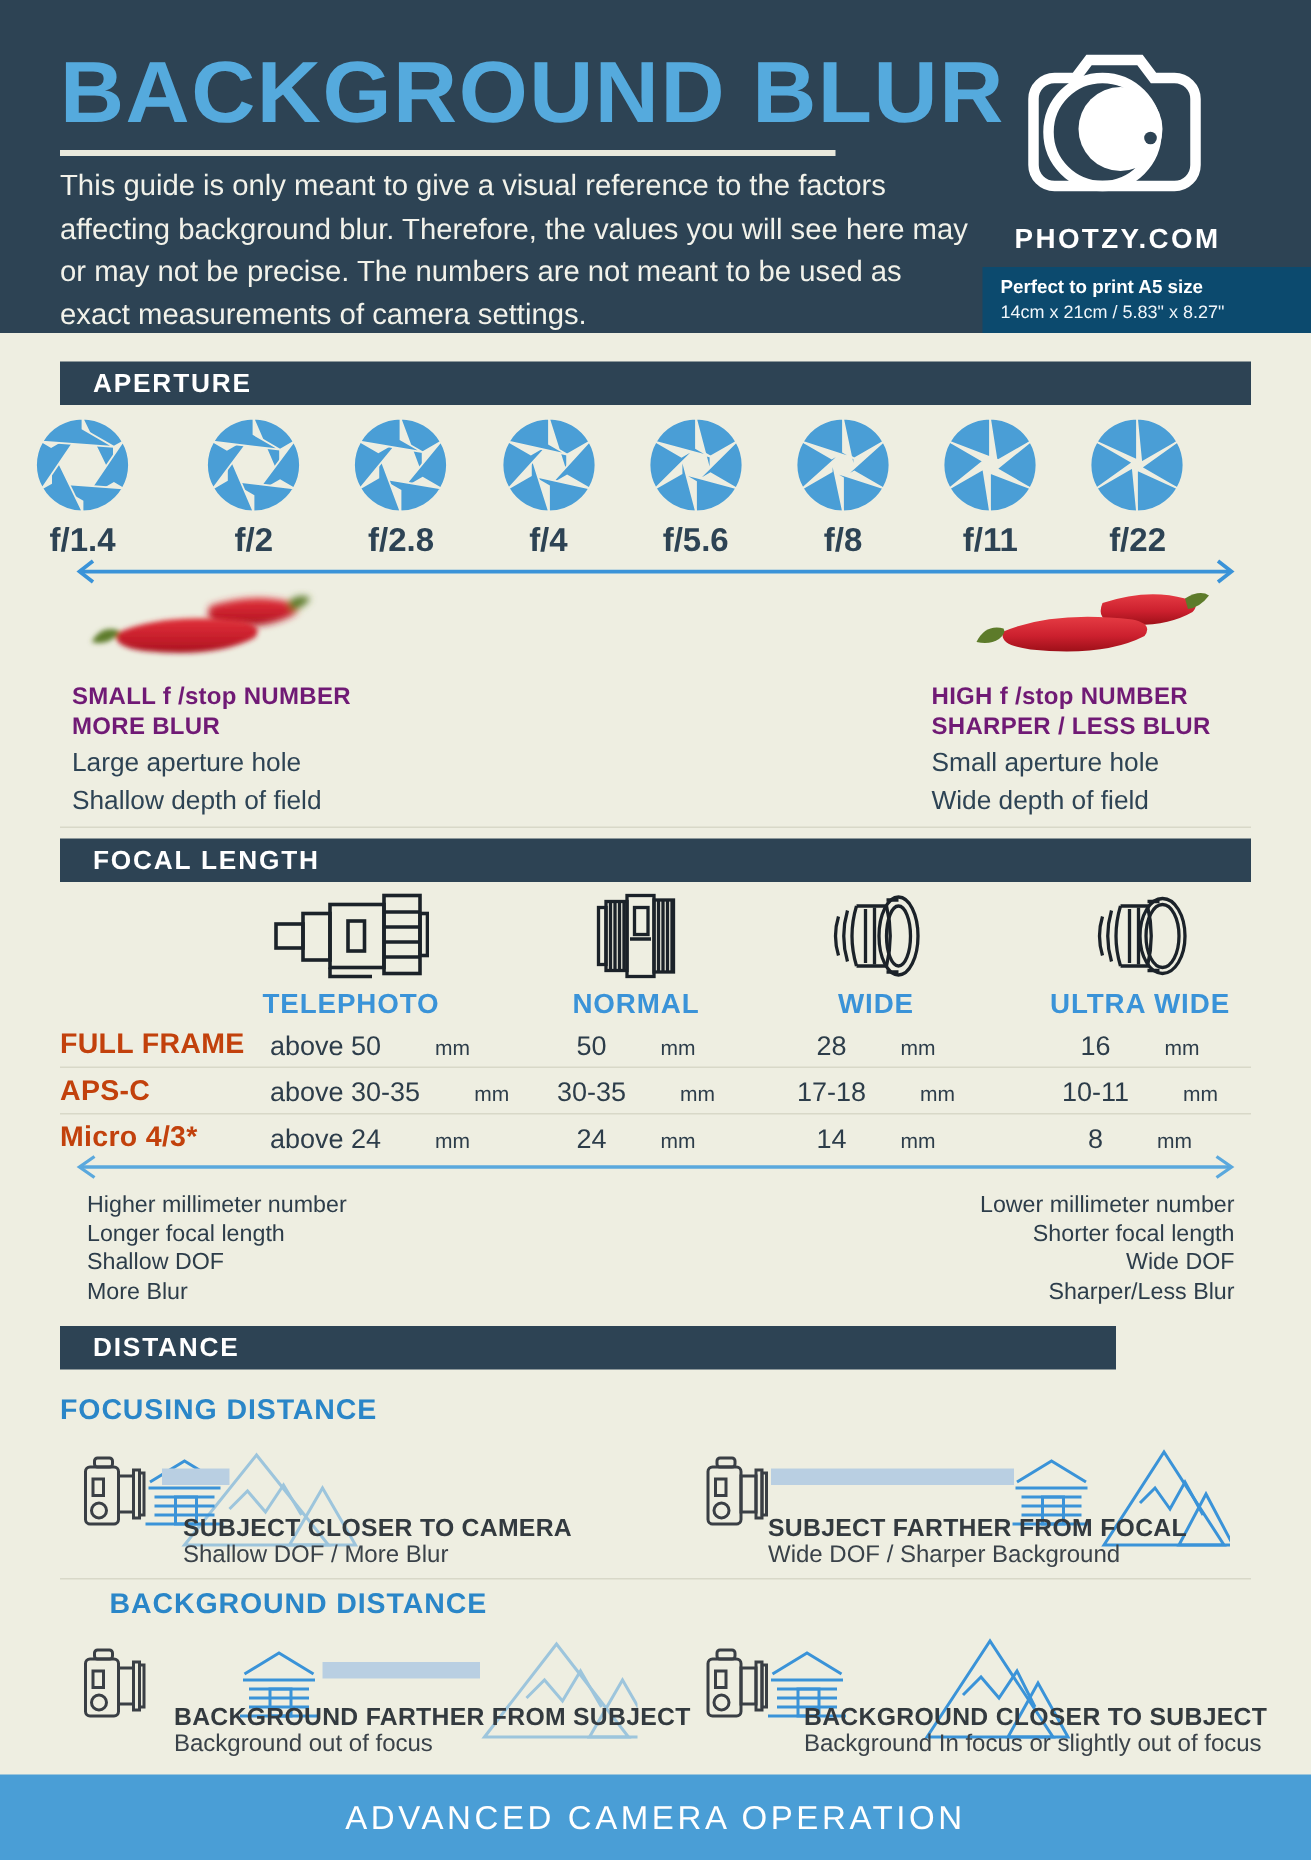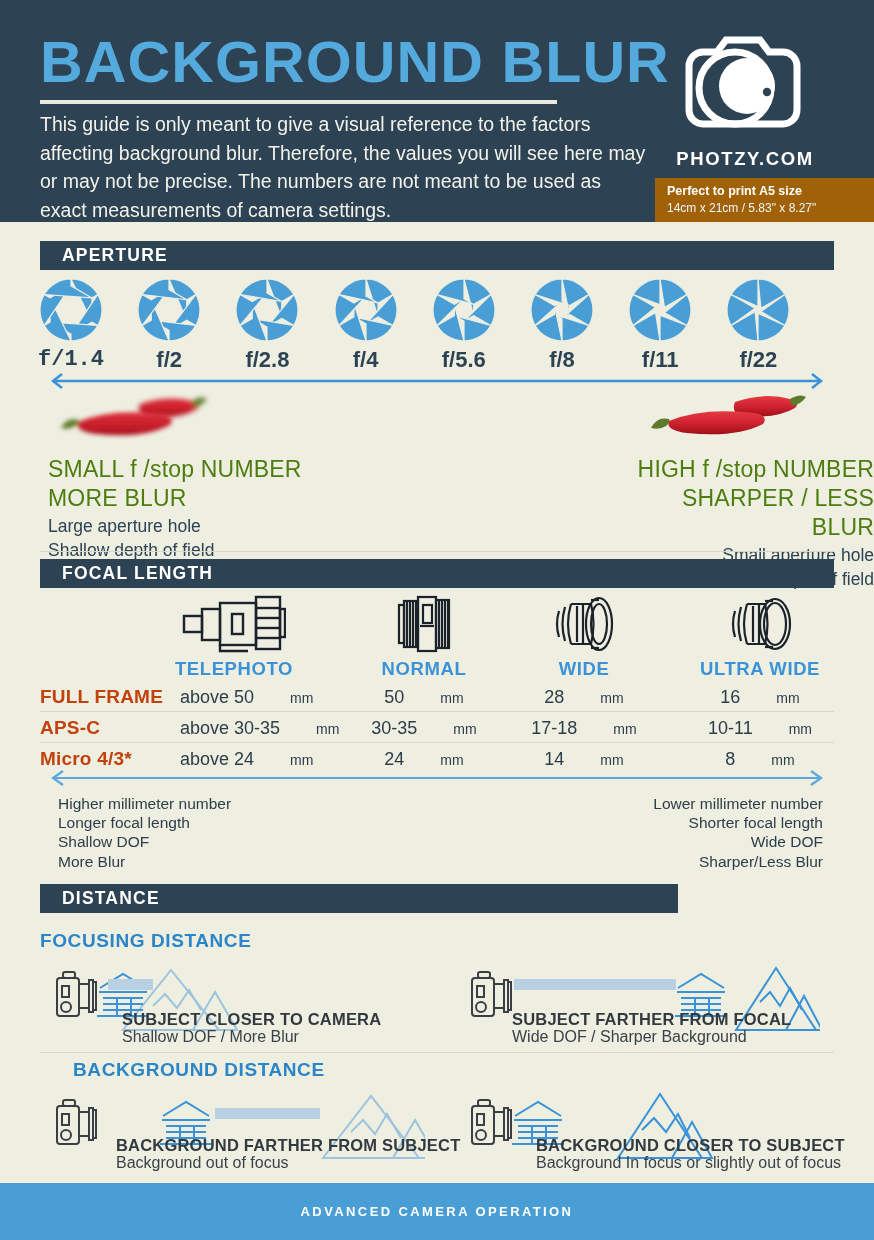--- a/index.html
+++ b/index.html
@@ -34,21 +34,21 @@
 
   
   .logo-wrap { position:absolute; left:673px; top:26px; width:140px; height:112px; }
   .logo-name {
     position:absolute; left:660px; top:148px; width:170px;
     text-align:center; color:#ffffff; font-size:18.5px;
     font-weight:bold; letter-spacing:1.6px;
   }
   .badge {
     position:absolute; left:655px; top:178px; width:219px; height:44px;
-    background:#a16207; padding:5px 0 0 12px;
+    background:#0c4a6e; padding:5px 0 0 12px;
   }
   .badge-t1 { color:#fff; font-size:12.5px; font-weight:bold; line-height:1.35; }
   .badge-t2 { color:#f0f6fb; font-size:12px; line-height:1.35; }
 
   
   .secbar {
     position:absolute; height:29px; background:#2d4354;
     color:#fff; font-size:17.5px; font-weight:bold; letter-spacing:1.2px;
     padding-left:22px; line-height:29px;
   }
@@ -60,23 +60,23 @@
   .ap-label {
     font-size:22px; font-weight:bold; color:#2d4354;
     margin-top:4px; letter-spacing:0px;
   }
 
   .arrow-line { position:absolute; }
 
   .chili { position:absolute; }
 
   .blk { position:absolute; }
-  .blk .hl { color:#4d7c0f; font-size:23px; font-weight:normal; letter-spacing:0.2px; line-height:1.26; }
+  .blk .hl { color:#701a75; font-size:16px; font-weight:bold; letter-spacing:0.2px; line-height:1.26; }
   .blk .sub { color:#2d4354; font-size:17.5px; line-height:1.27; margin-top:2px; }
-  .blk.right { text-align:right; }
+  .blk.right { text-align:left; }
 
   .divider { position:absolute; height:1px; background:#d8d8c8; }
 
   
   #bar-focal { left:40px; top:559px; width:794px; }
 
   .fl-col { position:absolute; text-align:center; width:160px; }
   .fl-icon { height:58px; display:flex; align-items:flex-end; justify-content:center; }
   .fl-title { color:#3a93d8; font-weight:bold; font-size:18.5px; letter-spacing:0.6px; margin-top:5px; }
 
@@ -87,40 +87,40 @@
     position:absolute; text-align:center; width:160px;
     color:#2d3d4a; font-size:18px;
   }
   .fl-cell.l { text-align:left; width:auto; }
   .mm { font-size:14px;margin-left:36px; }
 
   .fl-note { position:absolute; color:#2d3d4a; font-size:15.5px; line-height:1.24; }
   .fl-note.r { text-align:right; }
 
   
-  #bar-distance { left:40px; top:884px; width:638px; }
+  #bar-distance { left:40px; top:884px; width:704px; }
 
   .dist-head {
     position:absolute; color:#2a86c8; font-weight:bold;
     font-size:19px; letter-spacing:0.6px;
   }
   .dist-cap {
     position:absolute; color:#333a3f; font-weight:bold;
     font-size:16.5px; letter-spacing:0.2px;
   }
   .dist-sub {
     position:absolute; color:#3a4249; font-size:16px;
   }
   .gapbar { position:absolute; background:#b9cfe2; height:11px; }
 
   
   .footer {
     position:absolute; left:0; top:1183px; width:874px; height:57px;
     background:#4a9ed6; color:#fff;
-    font-size:13px; font-weight:bold; letter-spacing:2.4px;
+    font-size:22px; font-weight:normal; letter-spacing:2.4px;
     display:flex; align-items:center; justify-content:center;
   }
 </style>
 </head>
 <body>
 
 <div class="header">
 
   <div class="title">BACKGROUND BLUR</div>
   <div class="title-rule"></div>
@@ -138,21 +138,21 @@
 
   <div class="badge">
     <div class="badge-t1">Perfect to print A5 size</div>
     <div class="badge-t2">14cm x 21cm / 5.83" x 8.27"</div>
   </div>
 </div>
 
 <div class="secbar" id="bar-aperture">APERTURE</div>
 
 <div id="aperture-row">
-    <div class="ap-col" style="left: 28px; top: 277px; font-family: Liberation Mono, monospace;">
+    <div class="ap-col" style="left: 12px; top: 277px;">
       <div class="ap-icon"><svg width="66" height="66" viewBox="0 0 66 66">
           <path d="M 33.00 2.00
               A 31 31 0 0 1 59.85 17.50
               L 53.94 20.91
               L 53.94 45.09 Z" fill="#4a9ed6" stroke="#eeeee1" stroke-width="1.2"></path>
           <path d="M 59.85 17.50
               A 31 31 0 0 1 59.85 48.50
               L 53.94 45.09
               L 33.00 57.18 Z" fill="#4a9ed6" stroke="#eeeee1" stroke-width="1.2"></path>
           <path d="M 59.85 48.50

